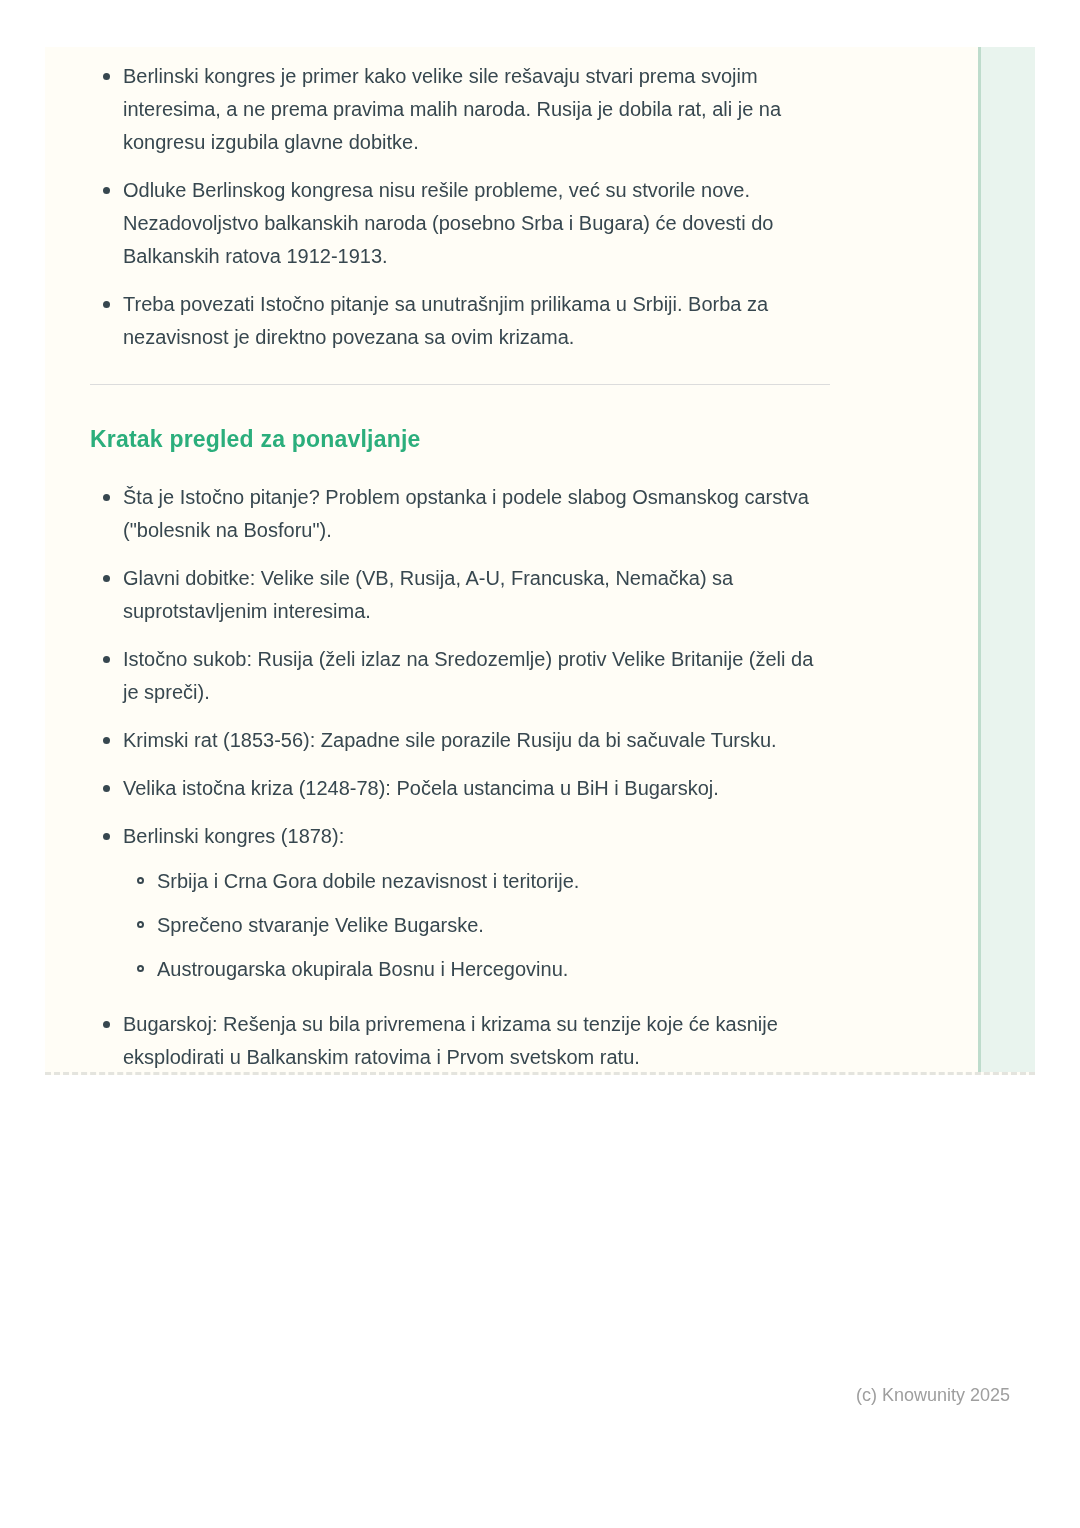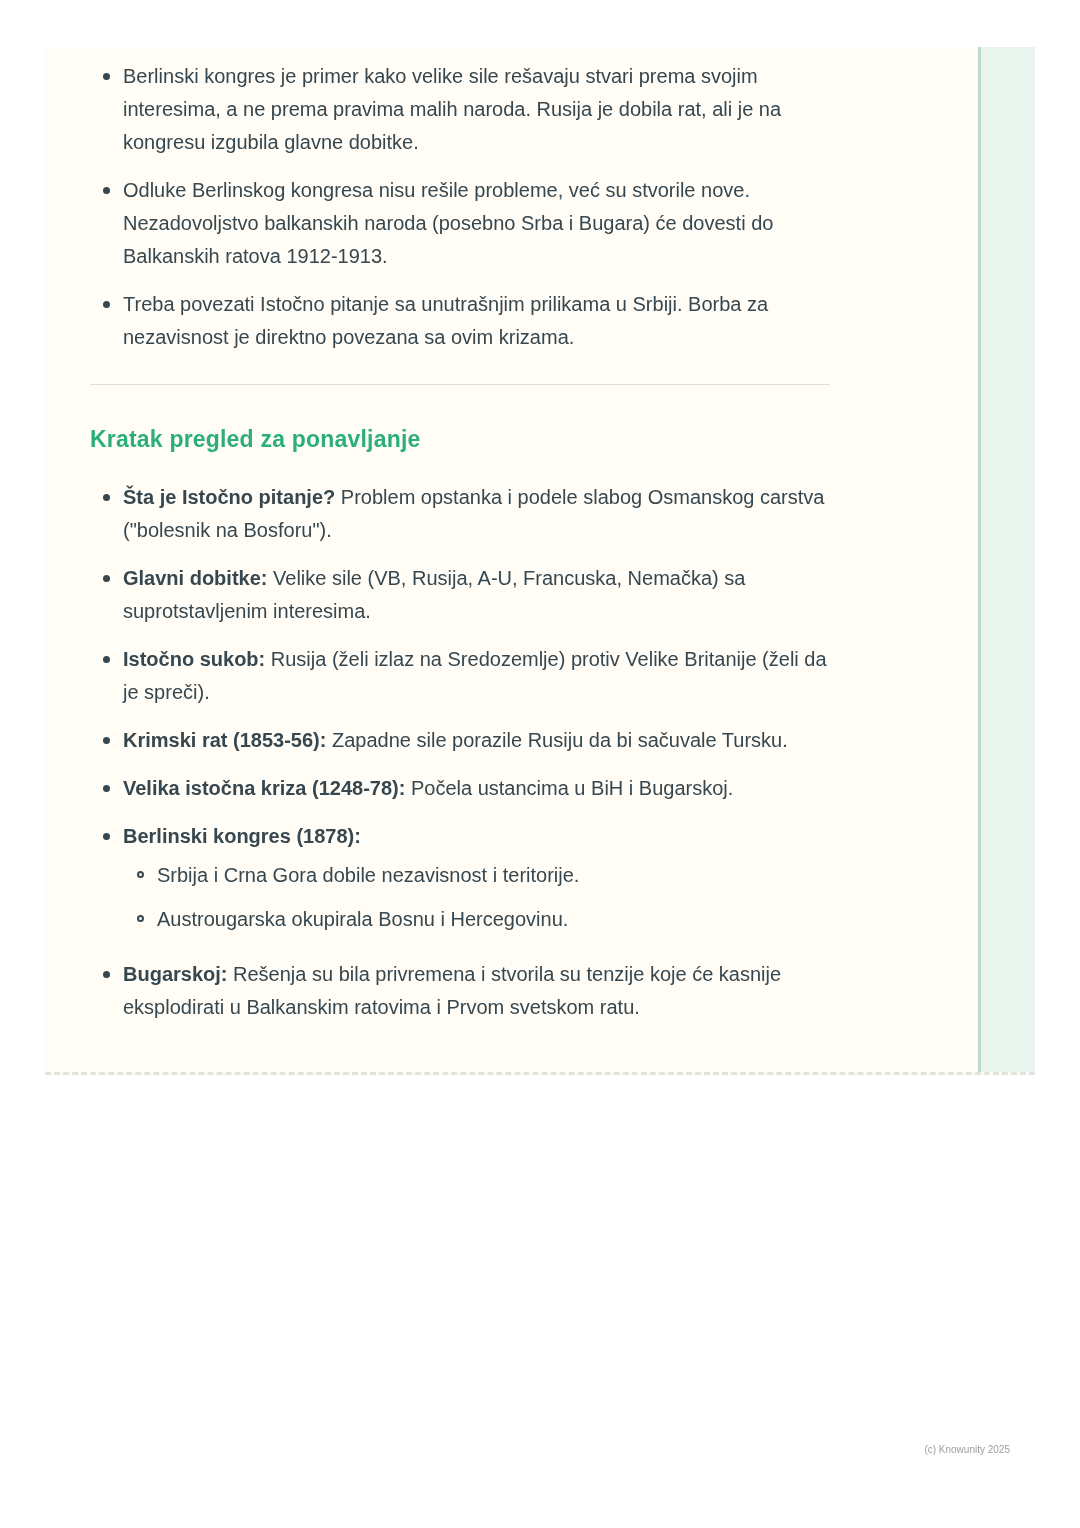--- a/index.html
+++ b/index.html
@@ -50,57 +50,57 @@
     line-height:33px;
     margin-bottom:15px;
   }
   .level1 > li > .dot{
     position:absolute;
     left:13px;top:13px;
     width:7px;height:7px;
     border-radius:50%;
     background:var(--text-color);
   }
-  .level2{margin-top:6px;}
+  .level2{margin-top:12px;}
   .level2 > li{
     position:relative;
     padding-left:34px;
     font-size:20px;
     line-height:33px;
     margin-bottom:11px;
   }
   .level2 > li > .circle{
     position:absolute;
     left:14px;top:12px;
     width:7px;height:7px;
     border:2px solid var(--text-color);
     border-radius:50%;
     background:transparent;
   }
-  .li-text b{font-weight:700;}
+  .li-text b{font-weight:400;}
   .divider{
     border:none;
     border-top:1px solid var(--divider-color);
     margin-top:30px;
   }
   .heading{
     margin-top:34px;
     margin-bottom:22px;
     font-size:23px;
     line-height:40px;
     font-weight:700;
     color:var(--heading-color);
     letter-spacing:0.2px;
   }
   .summary{margin-top:0;}
   .footer{
     position:absolute;
-    top:1441px;
+    top:1386px;
     right:70px;
-    font-size:10px;
+    font-size:18px;
     line-height:18px;
     color:var(--footer-color);
   }
 </style>
 </head>
 <body>
 
 <div class="canvas">
   <div class="card">
     <div class="accent-strip"></div>
@@ -150,27 +150,31 @@
         <li>
           <span class="dot"></span>
           <span class="li-text"><b>Berlinski kongres (1878):</b></span>
           <ul class="bullets level2">
             <li>
               <span class="circle"></span>
               <span class="li-text">Srbija i Crna Gora dobile nezavisnost i teritorije.</span>
             </li>
             <li>
               <span class="circle"></span>
+              <span class="li-text">Sprečeno stvaranje Velike Bugarske.</span>
+            </li>
+            <li>
+              <span class="circle"></span>
               <span class="li-text">Austrougarska okupirala Bosnu i Hercegovinu.</span>
             </li>
           </ul>
         </li>
         <li style="margin-top:22px;">
           <span class="dot"></span>
-          <span class="li-text"><b>Bugarskoj:</b> <span>Rešenja su bila privremena i stvorila su tenzije koje će kasnije eksplodirati u Balkanskim ratovima i Prvom svetskom ratu.</span></span>
+          <span class="li-text"><b>Bugarskoj:</b> <span>Rešenja su bila privremena i krizama su tenzije koje će kasnije eksplodirati u Balkanskim ratovima i Prvom svetskom ratu.</span></span>
         </li>
       </ul>
 
     </div>
   </div>
 
   <div class="footer">(c) Knowunity 2025</div>
 </div>
 
 </body></html>

